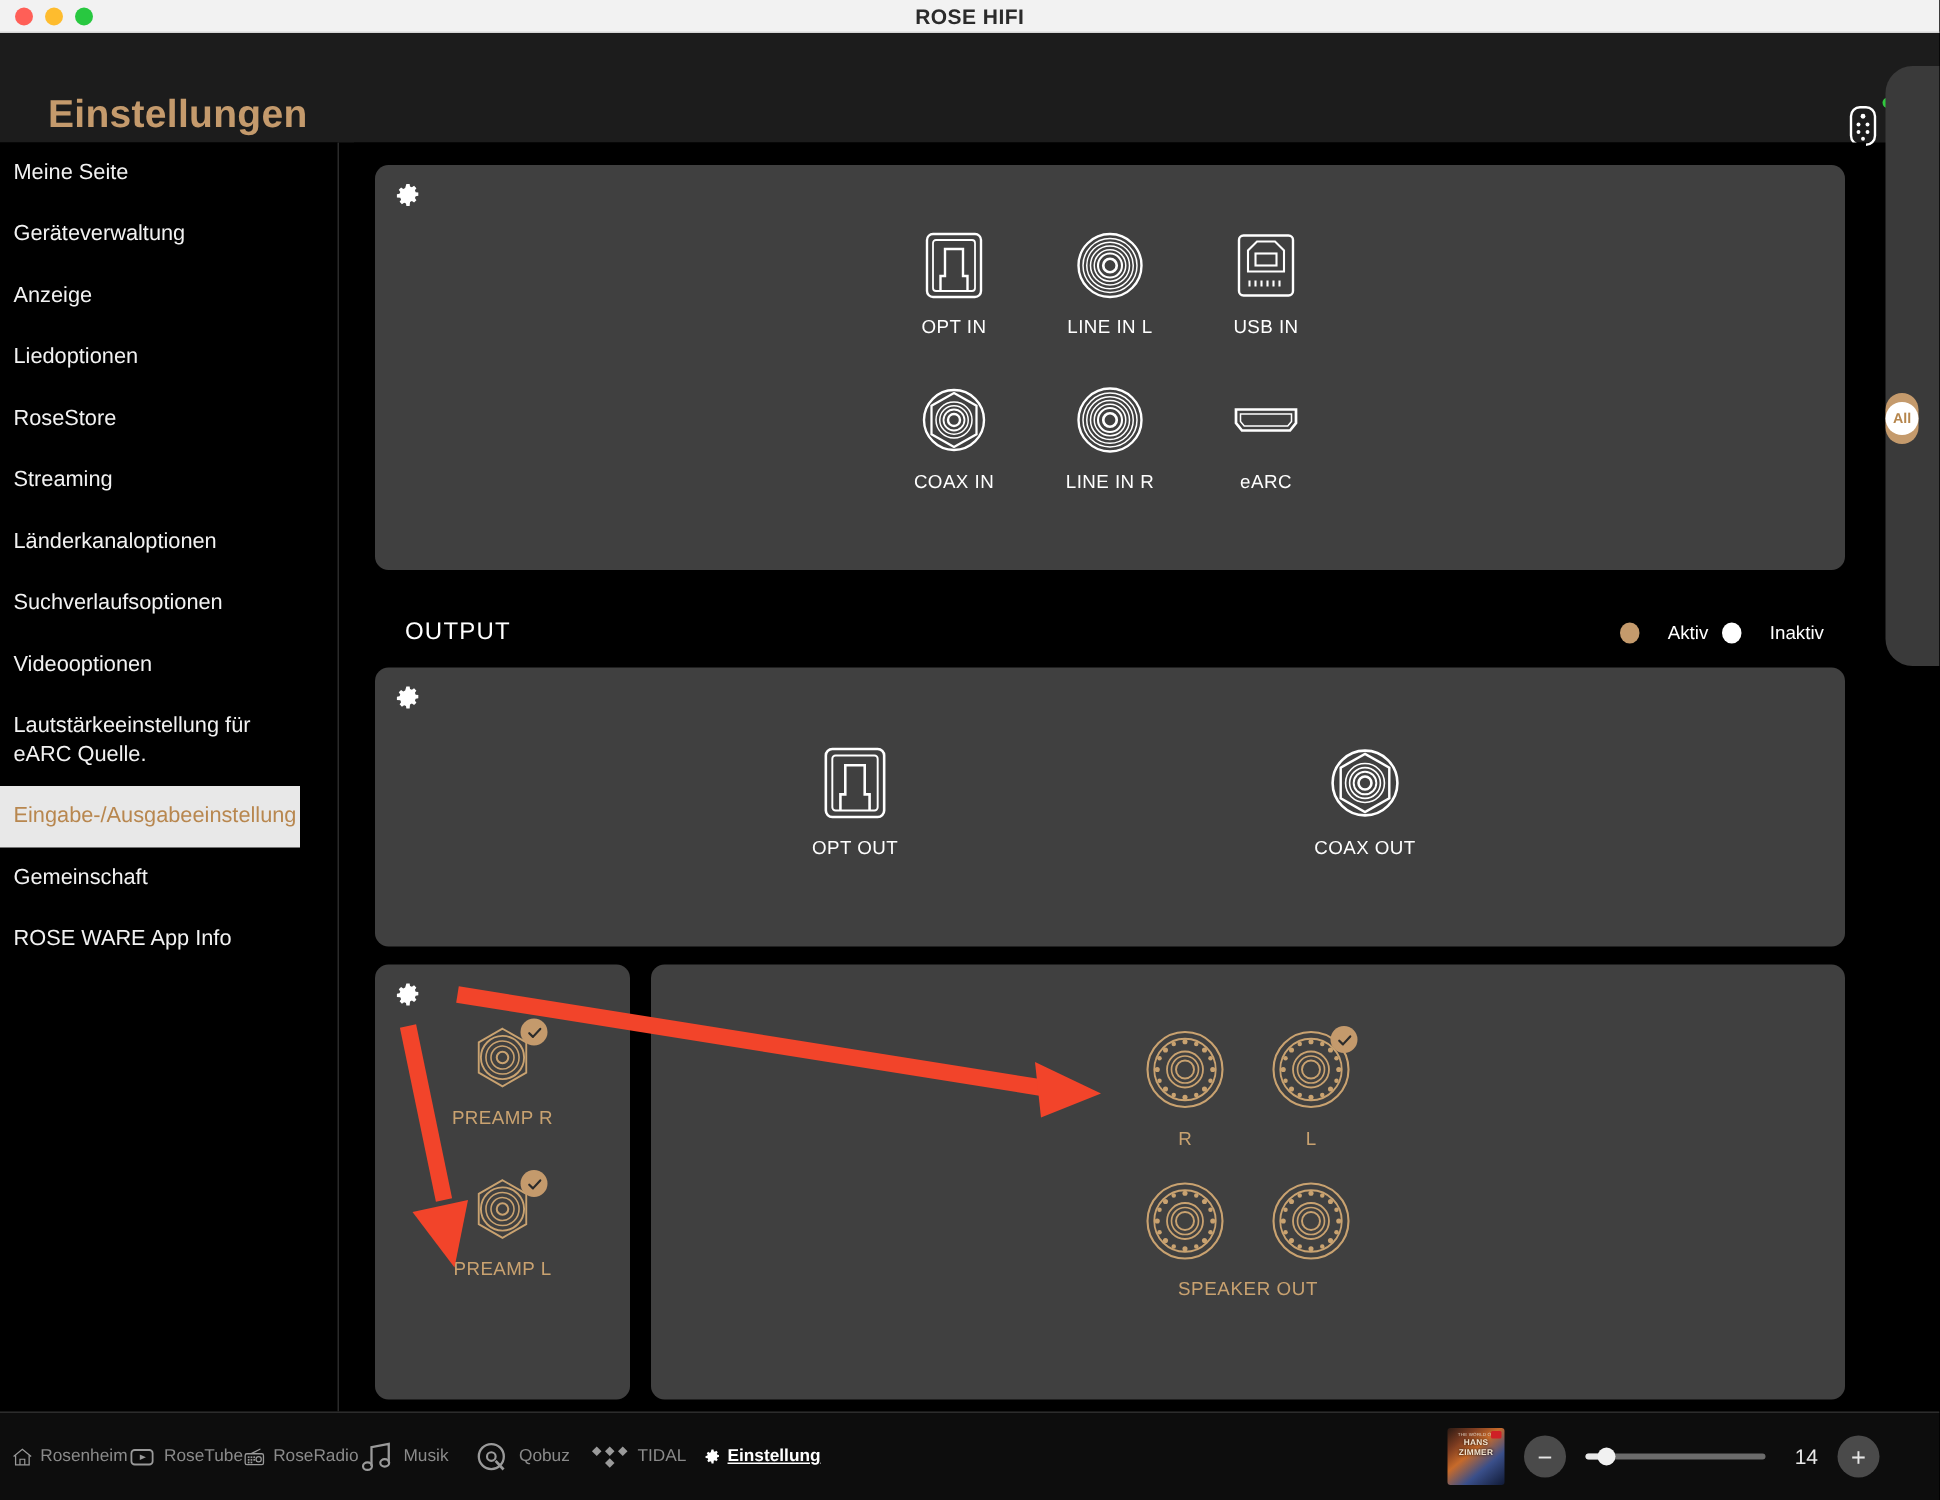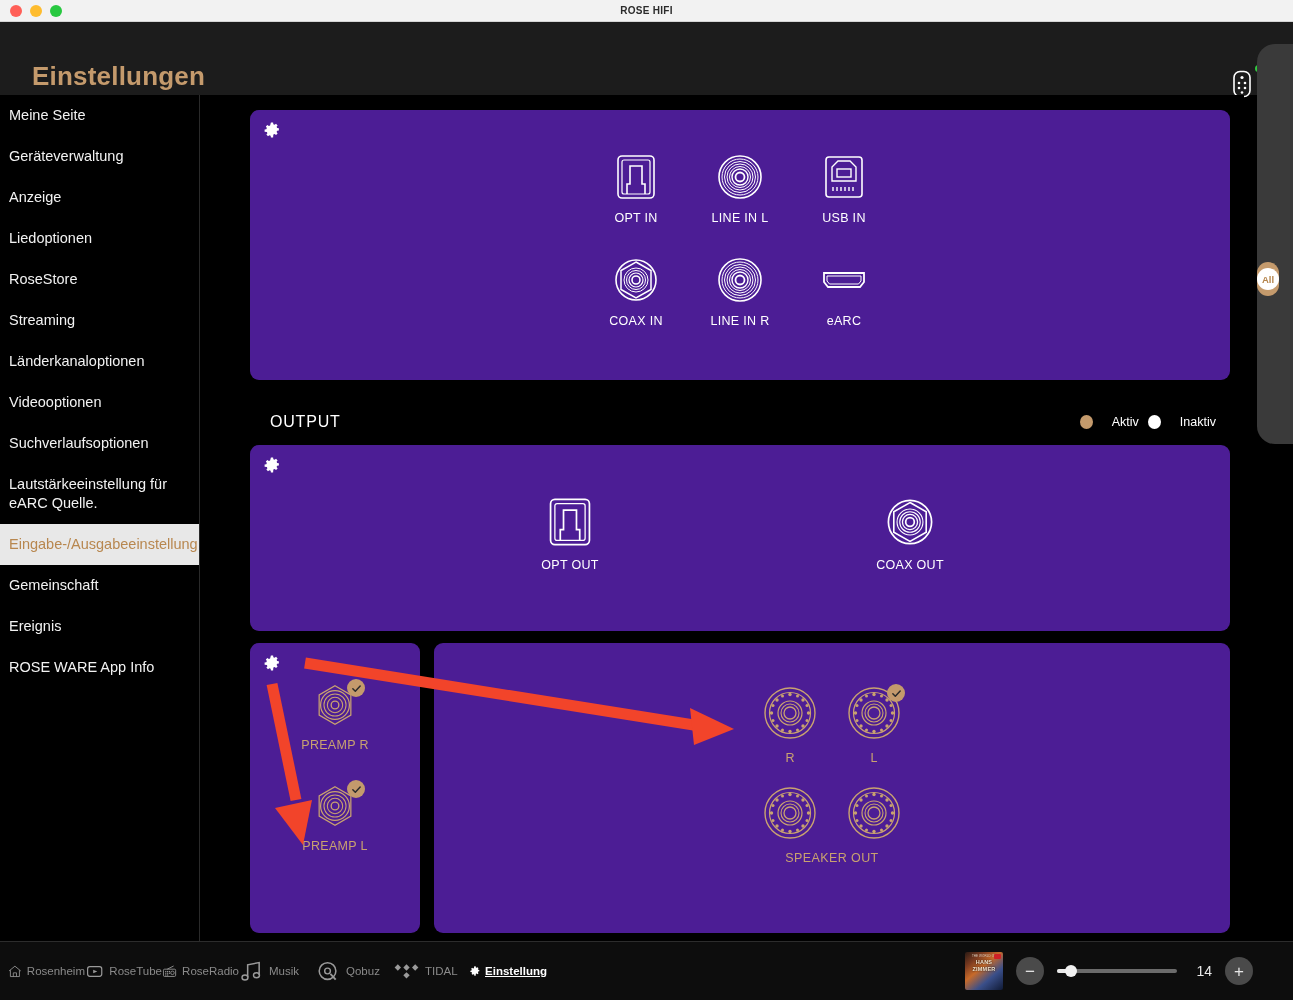--- a/index.html
+++ b/index.html
@@ -17,60 +17,60 @@
     background: #f2f2f2; border-bottom: 1px solid #d5d5d5;
     display: flex; align-items: center;
   }
   .traffic { display: flex; gap: 8px; margin-left: 10px; }
   .dot { width: 12px; height: 12px; border-radius: 50%; }
   .dot.red { background: #ff5f57; }
   .dot.yellow { background: #febc2e; }
   .dot.green { background: #28c840; }
   .title-text {
     position: absolute; left: 0; right: 0; text-align: center;
-    font-size: 10px; font-weight: bold; color: #2b2b2b; letter-spacing: .3px;
+    font-size: 14px; font-weight: bold; color: #2b2b2b; letter-spacing: .3px;
   }
 
   
   .header {
     position: absolute; top: 22px; left: 0; width: 1293px; height: 73px;
     background: #1c1c1c;
   }
   .header-title {
     position: absolute; left: 32px; top: 54px; transform: translateY(-50%);
     font-size: 26px; font-weight: bold; color: #c49a6c; letter-spacing: .2px;
   }
   .remote-wrap { position: absolute; right: 40px; top: 48px; }
   .remote-icon { width: 22px; height: 28px; display: block; }
   .green-dot {
     position: absolute; top: -5px; right: -9px;
     width: 7px; height: 7px; border-radius: 50%; background: #30c93e;
   }
 
   
   .sidebar {
-    position: absolute; top: 95px; left: 0; width: 200px; bottom: 59px;
+    position: absolute; top: 95px; left: 0; width: 226px; bottom: 59px;
     background: #000; border-right: 1px solid #2a2a2a;
     overflow: hidden;
   }
   .side-item {
     padding: 11px 0 11px 9px; font-size: 14.5px; color: #f2f2f2;
     line-height: 19px; cursor: pointer;
   }
   .side-item.selected {
     background: #e8e8e8; color: #b8874f;
   }
 
   
   .content {
     position: absolute; top: 95px; left: 236px; right: 49px; bottom: 59px;
     background: #000; overflow: hidden;
   }
   .card {
-    background: #4c1d95; border-radius: 9px; position: absolute;
+    background: #404040; border-radius: 9px; position: absolute;
   }
   .gear-btn {
     position: absolute; left: 14px; top: 12px; width: 16px; height: 16px;
     cursor: pointer;
   }
   .gear-btn svg { display: block; }
 
   
   #card-input { left: 14px; top: 15px; right: 14px; height: 270px; }
 
@@ -247,26 +247,25 @@
   </div>
 
   <div class="sidebar">
     <div class="side-item">Meine Seite</div>
     <div class="side-item">Geräteverwaltung</div>
     <div class="side-item">Anzeige</div>
     <div class="side-item">Liedoptionen</div>
     <div class="side-item">RoseStore</div>
     <div class="side-item">Streaming</div>
     <div class="side-item">Länderkanaloptionen</div>
+    <div class="side-item">Suchverlaufsoptionen</div>
     <div class="side-item">Videooptionen</div>
-    <div class="side-item">Suchverlaufsoptionen</div>
     <div class="side-item" style="width:170px">Lautstärkeeinstellung für eARC Quelle.</div>
     <div class="side-item selected" style="width:200px">Eingabe-/Ausgabeeinstellung</div>
     <div class="side-item">Gemeinschaft</div>
-    <div class="side-item">Ereignis</div>
     <div class="side-item">ROSE WARE App Info</div>
   </div>
 
   <div class="content">
 
     <div class="card" id="card-input">
       <div class="gear-btn">
         <svg viewBox="0 0 16 16" width="16" height="16">
           <path fill="#ffffff" d="M8 5.1A2.9 2.9 0 1 0 8 10.9 2.9 2.9 0 1 0 8 5.1zM8 6.7A1.3 1.3 0 1 1 8 9.3 1.3 1.3 0 1 1 8 6.7z"></path>
           <path fill="#ffffff" d="M6.9 0.6h2.2l.25 1.75 1.25.52 1.45-1 1.55 1.55-1 1.45.52 1.25 1.75.25v2.2l-1.75.25-.52 1.25 1 1.45-1.55 1.55-1.45-1-1.25.52L9.1 15.4H6.9l-.25-1.75-1.25-.52-1.45 1-1.55-1.55 1-1.45-.52-1.25L.6 9.63v-2.2l1.73-.25.52-1.25-1-1.45L3.4 2.93l1.45 1 1.25-.52z"></path>

